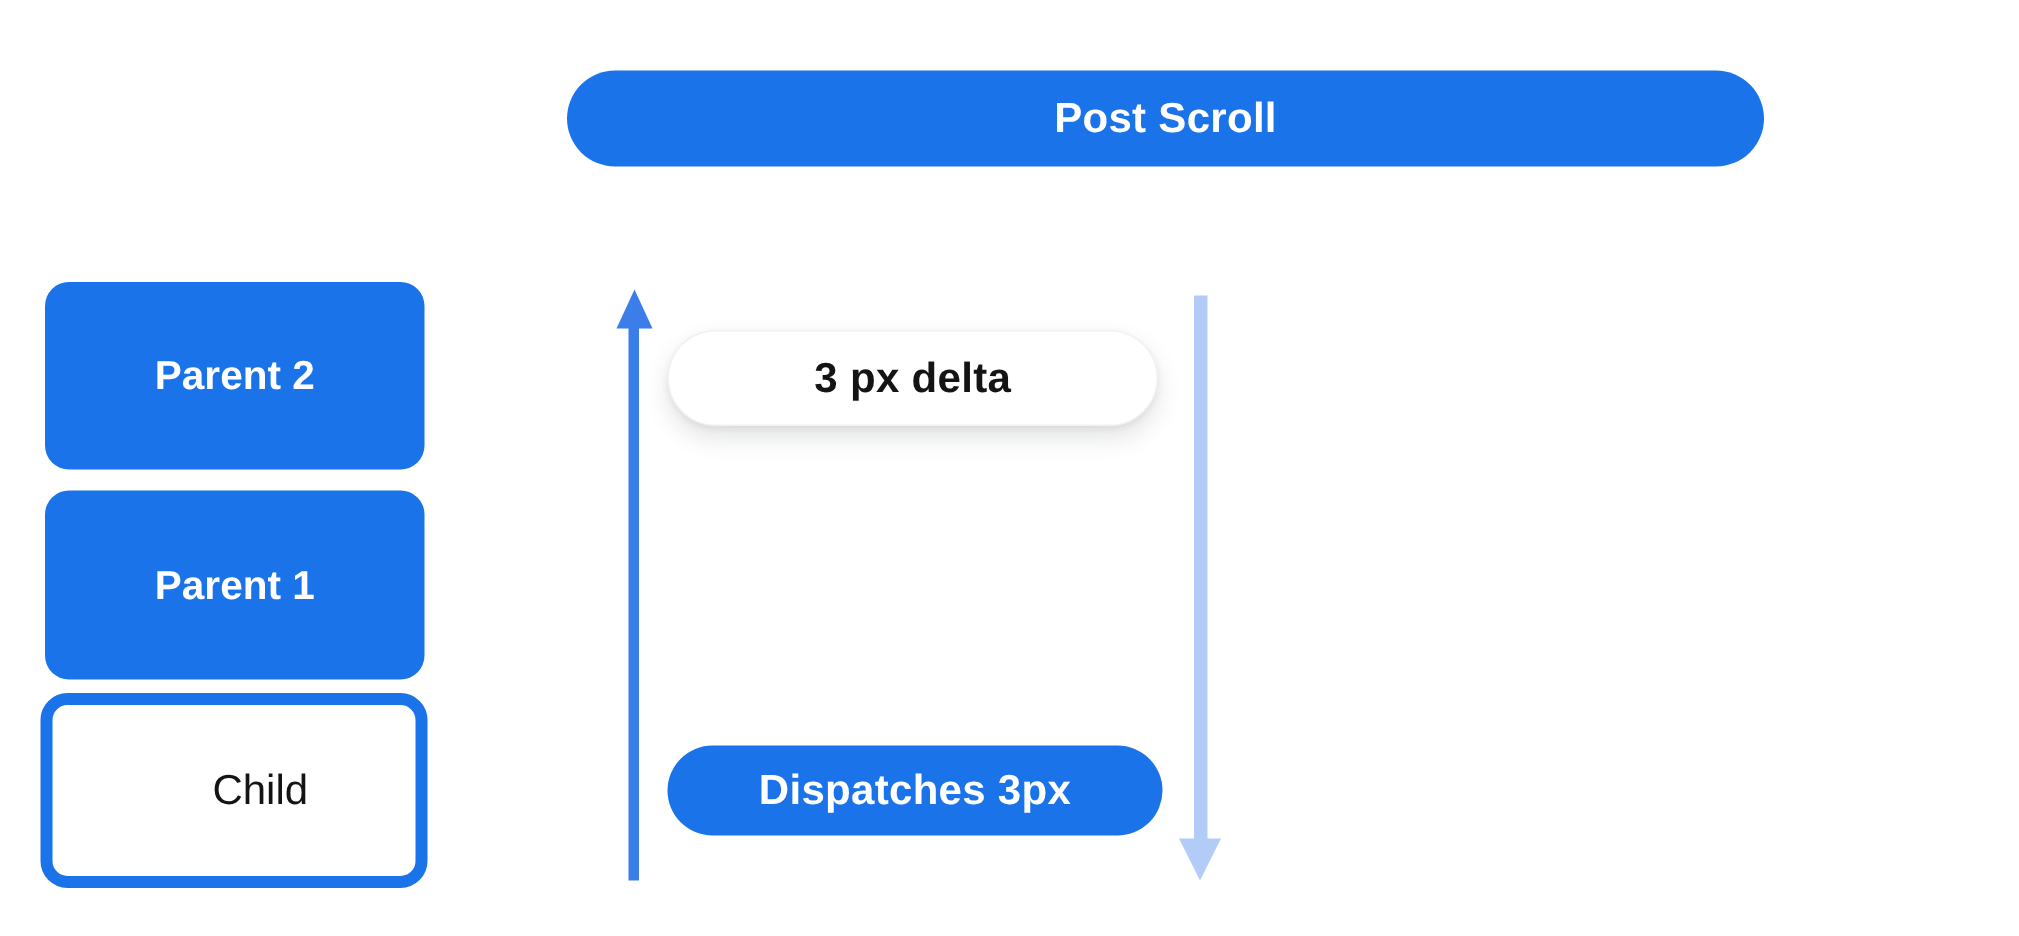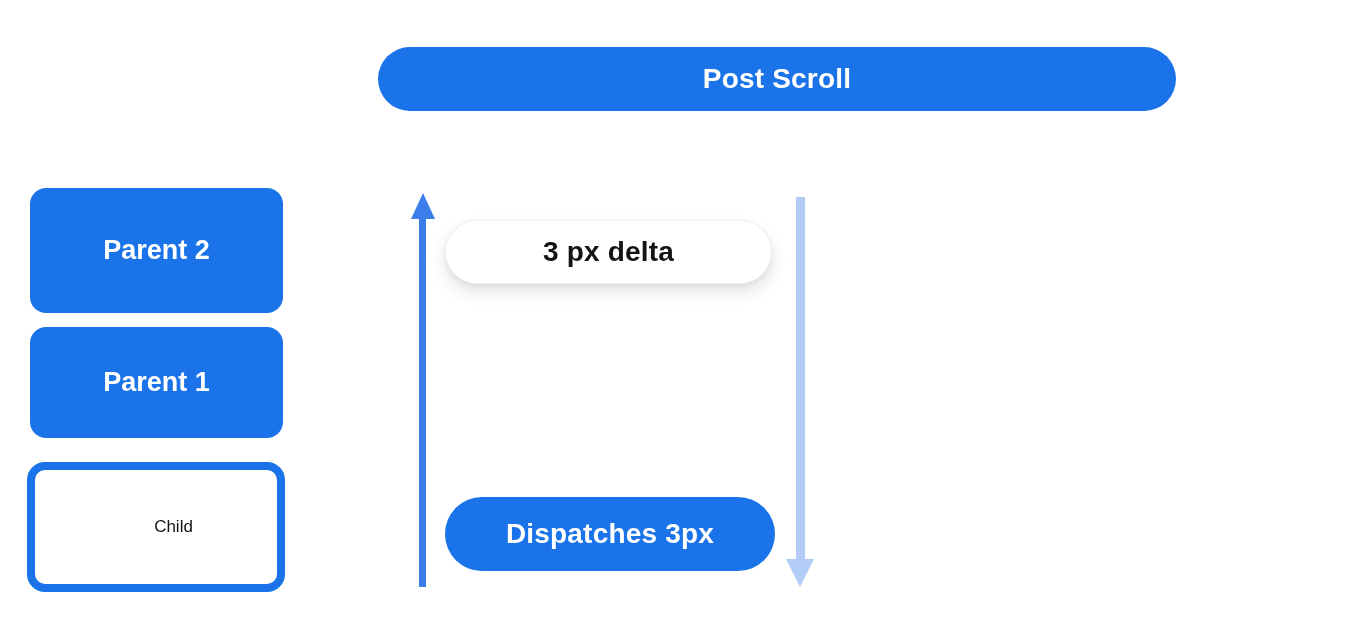--- a/index.html
+++ b/index.html
@@ -56,41 +56,41 @@
     justify-content: center;
     border-radius: 16px;
   }
   .box-blue {
     background: var(--primary-blue);
     color: #ffffff;
     font-weight: 700;
     font-size: 27px;
   }
   .parent2 { top: 188px; height: 125px; text-align: right; }
-  .parent1 { top: 327px; height: 111px; }
+  .parent1 { top: 327px; height: 126px; }
   .child-box {
     top: 462px; height: 130px;
     left: 27px; width: 258px;
     background: #ffffff;
     border: 8px solid var(--primary-blue);
     border-radius: 18px;
     color: var(--text-black);
     font-weight: 500;
-    font-size: 17px;
+    font-size: 28px;
     padding-left: 35px;
   }
   .delta-pill {
     left: 445px; top: 220px;
     width: 327px; height: 64px;
     font-size: 28px;
     font-weight: 700;
   }
   .dispatch-pill {
     left: 445px; top: 497px;
-    width: 330px; height: 74px;
+    width: 330px; height: 60px;
     font-size: 28px;
     align-items: center;
   }
   .arrow-up {
     position: absolute;
     left: 411px; top: 193px;
     width: 24px; height: 394px;
   }
   .arrow-up .head {
     position: absolute;

